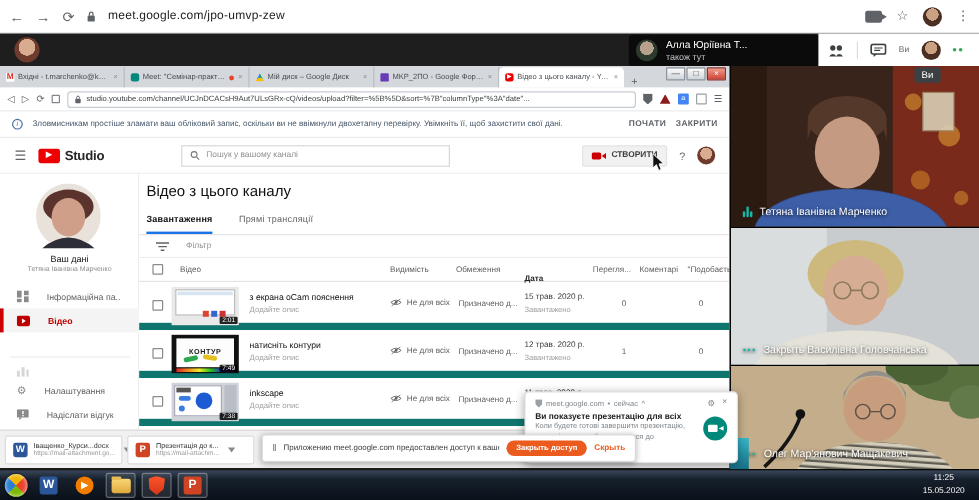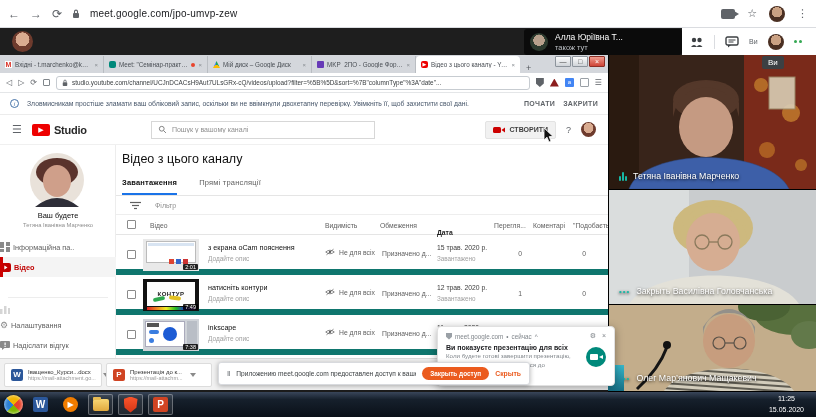--- a/index.html
+++ b/index.html
@@ -106,21 +106,21 @@
     display:flex; align-items:center; gap:4px; padding:0 7px; font-size:7px; font-weight:bold; color:#3e3e3e; }
   .cam-svg { width:12px; height:8px; }
   .qmark { font-size:9px; color:#5f6368; }
   .hdr-av { width:15px; height:15px; border-radius:50%;
     background: radial-gradient(circle at 50% 40%, #d9ab90 0 42%, #6e3b2d 43% 100%); }
 
   .sidebar { left:0; top:90px; width:116px; height:213px; background:#fff; border-right:1px solid #ededed; }
   .ch-avatar { left:30px; top:8px; width:54px; height:54px; }
   .ch-label { left:0; top:66px; width:116px; text-align:center; font-size:7.5px; color:#0f0f0f; }
   .ch-name { left:0; top:77px; width:116px; text-align:center; font-size:5.8px; color:#8f8f8f; }
-  .mrow { left:0; width:116px; height:20px; display:flex; align-items:center; gap:3px; padding-left:0; }
+  .mrow { left:0; width:116px; height:20px; display:flex; align-items:center; gap:15px; padding-left:14px; }
   .mrow .lab { font-size:7.3px; color:#5f5f5f; white-space:nowrap; }
   .mrow.active { background:#f4f4f4; }
   .mrow.active:before { content:""; position:absolute; left:0; top:0; width:3px; height:20px; background:#c00; }
   .mrow.active .lab { color:#c00000; font-weight:bold; }
   .mrow svg { flex:none; }
   .sb-div { left:8px; width:100px; height:1px; background:#ededed; }
 
   .content { left:116px; top:90px; width:492px; height:213px; background:#fff; }
   .pg-title { left:6px; top:7px; font-size:12.5px; color:#0f0f0f; }
   .ct-tabs { left:6px; top:33px; display:flex; gap:22px; }
@@ -359,21 +359,21 @@
       <span class="hdr-av"></span>
     </div>
 
     <div class="abs sidebar">
       <svg class="abs ch-avatar" viewBox="0 0 54 54">
         <circle cx="27" cy="27" r="27" fill="#e9e2da"></circle>
         <ellipse cx="27" cy="19" rx="21" ry="14" fill="#5a332c"></ellipse>
         <ellipse cx="27" cy="28" rx="14" ry="16" fill="#cf9f8a"></ellipse>
         <path d="M5 54 Q27 36 49 54 Z" fill="#2e2e38"></path>
       </svg>
-      <div class="abs ch-label">Ваш будете</div>
+      <div class="abs ch-label">Ваш дані</div>
       <div class="abs ch-name">Тетяна Іванівна Марченко</div>
 
       <div class="abs mrow" style="top:92px">
         <svg width="10" height="10" viewBox="0 0 10 10">
           <rect x="0" y="0" width="4" height="6" fill="#8a8a8a"></rect>
             <rect x="6" y="0" width="4" height="4" fill="#8a8a8a"></rect>
           <rect x="0" y="7" width="4" height="3" fill="#8a8a8a"></rect>
             <rect x="6" y="5" width="4" height="5" fill="#8a8a8a"></rect>
         </svg>
         <span class="lab">Інформаційна па..</span>

